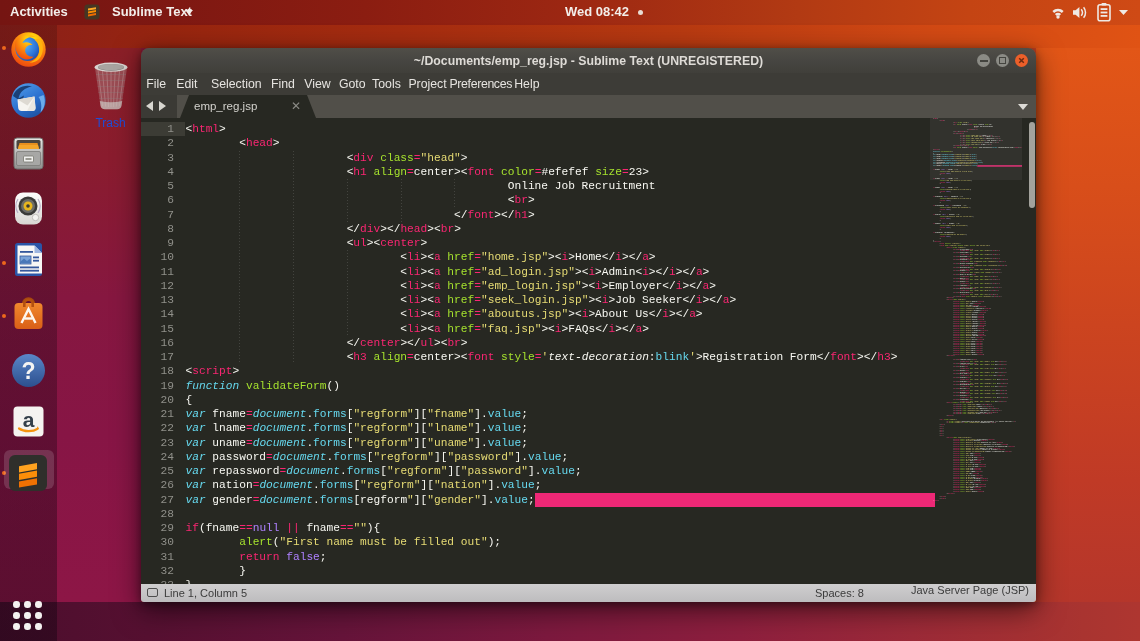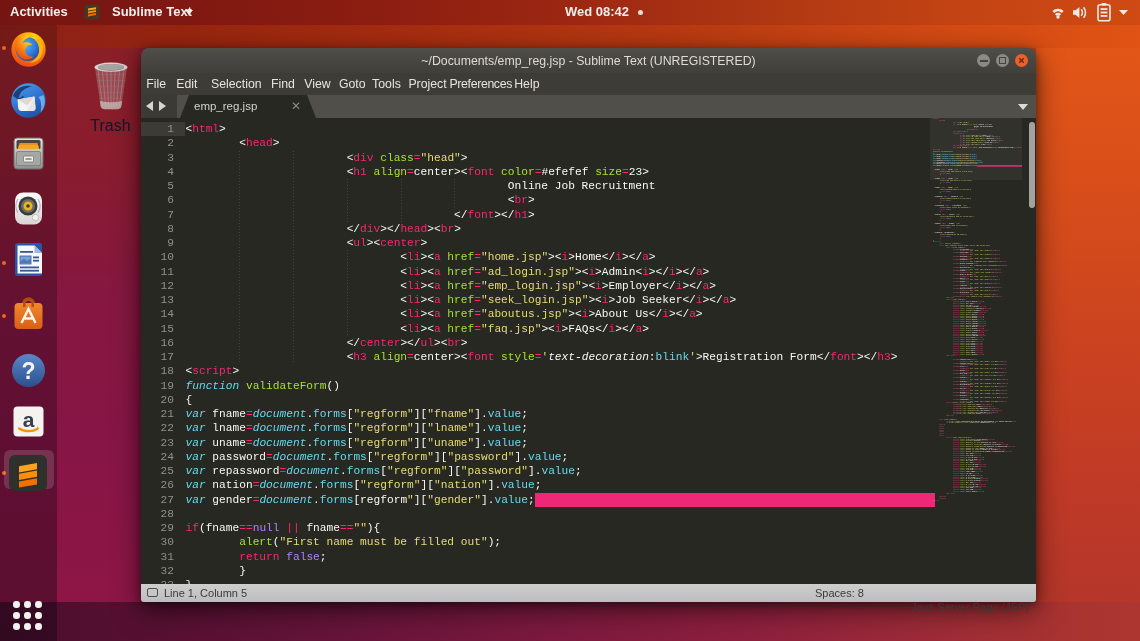--- a/index.html
+++ b/index.html
@@ -17,26 +17,26 @@
  color:#f3eeea;font-size:13px;font-weight:bold;}
 #act{position:absolute;left:10px;top:4px}
 #stx{position:absolute;left:112px;top:4px}
 #clock{position:absolute;left:565px;top:4px}
 #cdot{position:absolute;left:638px;top:10px;width:5px;height:5px;border-radius:50%;background:#e8ddd4}
 #dock{position:absolute;left:0;top:25px;width:57px;height:616px;background:linear-gradient(180deg,rgba(8,2,8,0.18),rgba(8,2,12,0.38))}
 .dkic{position:absolute;left:10px;width:37px;height:37px}
 .dot{position:absolute;left:2px;width:4px;height:4px;border-radius:50%;background:#ed671c}
 #subhl{position:absolute;left:3.5px;top:425px;width:50px;height:39px;background:rgba(255,255,255,0.15);border-radius:6px}
 #grid9{position:absolute;left:13px;top:576px;width:28px;height:28px}
-#trash{position:absolute;left:88px;top:60px;width:45px;text-align:center;color:#0f172a;font-size:16px}
+#trash{position:absolute;left:88px;top:60px;width:45px;text-align:center;color:#1d4ed8;font-size:12px}
 #win{position:absolute;left:141px;top:48px;width:895px;height:554px;border-radius:8px 8px 3px 3px;
  box-shadow:0 8px 28px rgba(0,0,0,0.55), 0 2px 8px rgba(0,0,0,0.4)}
 #titlebar{position:absolute;left:0;top:0;width:895px;height:25px;border-radius:8px 8px 0 0;
  background:linear-gradient(180deg,#504e48 0%,#454440 60%,#403f3a 100%);
- color:#dedbd6;font-size:12.3px;font-weight:normal;text-align:center;line-height:26px}
+ color:#dedbd6;font-size:12.3px;font-weight:bold;text-align:center;line-height:26px}
 .wbtn{position:absolute;top:6px;width:13px;height:13px;border-radius:50%}
 #menubar{position:absolute;left:0;top:25px;width:895px;height:22px;background:#3d3c37;color:#e6e4e0;font-size:12.3px}
 #menubar span{position:absolute;top:4px}
 #tabbar{position:absolute;left:0;top:47px;width:895px;height:23px;background:#514f49}
 #tabnav{position:absolute;left:0;top:0;width:36px;height:23px;background:#3b3a35}
 #tab{position:absolute;left:39px;top:0;width:136px;height:23px;background:#272822;color:#d3d2cd;font-size:11.5px;
  clip-path:polygon(0 100%,9px 0,127px 0,136px 100%)}
 #tabdd{position:absolute;right:8px;top:9px;width:0;height:0;border-left:5px solid transparent;border-right:5px solid transparent;border-top:6px solid #dddbd6}
 #editor{position:absolute;left:0;top:70px;width:895px;height:466px;background:#272822;overflow:hidden}
 #statusbar{position:absolute;left:0;top:536px;width:895px;height:18px;background:linear-gradient(180deg,#cfcecf,#bdbcbe);
@@ -183,21 +183,21 @@
   <div id="minimap">
         <div id="mmscale" class="mono"><div class="ln"><i class="w">&lt;</i><i class="p">html</i><i class="w">&gt;</i></div><div class="ln"><i class="w">        </i><i class="w">&lt;</i><i class="p">head</i><i class="w">&gt;</i></div><div class="ln"><i class="w">                        </i><i class="w">&lt;</i><i class="p">div</i><i class="g"> class</i><i class="p">=</i><i class="y">"head"</i><i class="w">&gt;</i></div><div class="ln"><i class="w">                        </i><i class="w">&lt;</i><i class="p">h1</i><i class="g"> align</i><i class="p">=</i><i class="w">center</i><i class="w">&gt;</i><i class="w">&lt;</i><i class="p">font</i><i class="g"> color</i><i class="p">=</i><i class="w">#efefef</i><i class="g"> size</i><i class="p">=</i><i class="w">23</i><i class="w">&gt;</i></div><div class="ln"><i class="w">                                                </i><i class="w">Online Job Recruitment</i></div><div class="ln"><i class="w">                                                </i><i class="w">&lt;</i><i class="p">br</i><i class="w">&gt;</i></div><div class="ln"><i class="w">                                        </i><i class="w">&lt;/</i><i class="p">font</i><i class="w">&gt;</i><i class="w">&lt;/</i><i class="p">h1</i><i class="w">&gt;</i></div><div class="ln"><i class="w">                        </i><i class="w">&lt;/</i><i class="p">div</i><i class="w">&gt;</i><i class="w">&lt;/</i><i class="p">head</i><i class="w">&gt;</i><i class="w">&lt;</i><i class="p">br</i><i class="w">&gt;</i></div><div class="ln"><i class="w">                        </i><i class="w">&lt;</i><i class="p">ul</i><i class="w">&gt;</i><i class="w">&lt;</i><i class="p">center</i><i class="w">&gt;</i></div><div class="ln"><i class="w">                                </i><i class="w">&lt;</i><i class="p">li</i><i class="w">&gt;</i><i class="w">&lt;</i><i class="p">a</i><i class="g"> href</i><i class="p">=</i><i class="y">"home.jsp"</i><i class="w">&gt;</i><i class="w">&lt;</i><i class="p">i</i><i class="w">&gt;</i><i class="w">Home</i><i class="w">&lt;/</i><i class="p">i</i><i class="w">&gt;</i><i class="w">&lt;/</i><i class="p">a</i><i class="w">&gt;</i></div><div class="ln"><i class="w">                                </i><i class="w">&lt;</i><i class="p">li</i><i class="w">&gt;</i><i class="w">&lt;</i><i class="p">a</i><i class="g"> href</i><i class="p">=</i><i class="y">"ad_login.jsp"</i><i class="w">&gt;</i><i class="w">&lt;</i><i class="p">i</i><i class="w">&gt;</i><i class="w">Admin</i><i class="w">&lt;</i><i class="p">i</i><i class="w">&gt;</i><i class="w">&lt;/</i><i class="p">i</i><i class="w">&gt;</i><i class="w">&lt;/</i><i class="p">a</i><i class="w">&gt;</i></div><div class="ln"><i class="w">                                </i><i class="w">&lt;</i><i class="p">li</i><i class="w">&gt;</i><i class="w">&lt;</i><i class="p">a</i><i class="g"> href</i><i class="p">=</i><i class="y">"emp_login.jsp"</i><i class="w">&gt;</i><i class="w">&lt;</i><i class="p">i</i><i class="w">&gt;</i><i class="w">Employer</i><i class="w">&lt;/</i><i class="p">i</i><i class="w">&gt;</i><i class="w">&lt;/</i><i class="p">a</i><i class="w">&gt;</i></div><div class="ln"><i class="w">                                </i><i class="w">&lt;</i><i class="p">li</i><i class="w">&gt;</i><i class="w">&lt;</i><i class="p">a</i><i class="g"> href</i><i class="p">=</i><i class="y">"seek_login.jsp"</i><i class="w">&gt;</i><i class="w">&lt;</i><i class="p">i</i><i class="w">&gt;</i><i class="w">Job Seeker</i><i class="w">&lt;/</i><i class="p">i</i><i class="w">&gt;</i><i class="w">&lt;/</i><i class="p">a</i><i class="w">&gt;</i></div><div class="ln"><i class="w">                                </i><i class="w">&lt;</i><i class="p">li</i><i class="w">&gt;</i><i class="w">&lt;</i><i class="p">a</i><i class="g"> href</i><i class="p">=</i><i class="y">"aboutus.jsp"</i><i class="w">&gt;</i><i class="w">&lt;</i><i class="p">i</i><i class="w">&gt;</i><i class="w">About Us</i><i class="w">&lt;/</i><i class="p">i</i><i class="w">&gt;</i><i class="w">&lt;/</i><i class="p">a</i><i class="w">&gt;</i></div><div class="ln"><i class="w">                                </i><i class="w">&lt;</i><i class="p">li</i><i class="w">&gt;</i><i class="w">&lt;</i><i class="p">a</i><i class="g"> href</i><i class="p">=</i><i class="y">"faq.jsp"</i><i class="w">&gt;</i><i class="w">&lt;</i><i class="p">i</i><i class="w">&gt;</i><i class="w">FAQs</i><i class="w">&lt;/</i><i class="p">i</i><i class="w">&gt;</i><i class="w">&lt;/</i><i class="p">a</i><i class="w">&gt;</i></div><div class="ln"><i class="w">                        </i><i class="w">&lt;/</i><i class="p">center</i><i class="w">&gt;</i><i class="w">&lt;/</i><i class="p">ul</i><i class="w">&gt;</i><i class="w">&lt;</i><i class="p">br</i><i class="w">&gt;</i></div><div class="ln"><i class="w">                        </i><i class="w">&lt;</i><i class="p">h3</i><i class="g"> align</i><i class="p">=</i><i class="w">center</i><i class="w">&gt;</i><i class="w">&lt;</i><i class="p">font</i><i class="g"> style</i><i class="p">=</i><i class="y">'</i><i class="wi">text-decoration</i><i class="w">:</i><i class="b">blink</i><i class="y">'</i><i class="w">&gt;</i><i class="w">Registration Form</i><i class="w">&lt;/</i><i class="p">font</i><i class="w">&gt;</i><i class="w">&lt;/</i><i class="p">h3</i></div><div class="ln"><i class="w">&lt;</i><i class="p">script</i><i class="w">&gt;</i></div><div class="ln"><i class="bi">function</i><i class="w"> </i><i class="g">validateForm</i><i class="w">()</i></div><div class="ln"><i class="w">{</i></div><div class="ln"><i class="bi">var</i><i class="w"> fname</i><i class="p">=</i><i class="bi">document</i><i class="w">.</i><i class="b">forms</i><i class="w">[</i><i class="y">"regform"</i><i class="w">]</i><i class="w">[</i><i class="y">"fname"</i><i class="w">]</i><i class="w">.</i><i class="b">value</i><i class="w">;</i></div><div class="ln"><i class="bi">var</i><i class="w"> lname</i><i class="p">=</i><i class="bi">document</i><i class="w">.</i><i class="b">forms</i><i class="w">[</i><i class="y">"regform"</i><i class="w">]</i><i class="w">[</i><i class="y">"lname"</i><i class="w">]</i><i class="w">.</i><i class="b">value</i><i class="w">;</i></div><div class="ln"><i class="bi">var</i><i class="w"> uname</i><i class="p">=</i><i class="bi">document</i><i class="w">.</i><i class="b">forms</i><i class="w">[</i><i class="y">"regform"</i><i class="w">]</i><i class="w">[</i><i class="y">"uname"</i><i class="w">]</i><i class="w">.</i><i class="b">value</i><i class="w">;</i></div><div class="ln"><i class="bi">var</i><i class="w"> password</i><i class="p">=</i><i class="bi">document</i><i class="w">.</i><i class="b">forms</i><i class="w">[</i><i class="y">"regform"</i><i class="w">]</i><i class="w">[</i><i class="y">"password"</i><i class="w">]</i><i class="w">.</i><i class="b">value</i><i class="w">;</i></div><div class="ln"><i class="bi">var</i><i class="w"> repassword</i><i class="p">=</i><i class="bi">document</i><i class="w">.</i><i class="b">forms</i><i class="w">[</i><i class="y">"regform"</i><i class="w">]</i><i class="w">[</i><i class="y">"password"</i><i class="w">]</i><i class="w">.</i><i class="b">value</i><i class="w">;</i></div><div class="ln"><i class="bi">var</i><i class="w"> nation</i><i class="p">=</i><i class="bi">document</i><i class="w">.</i><i class="b">forms</i><i class="w">[</i><i class="y">"regform"</i><i class="w">]</i><i class="w">[</i><i class="y">"nation"</i><i class="w">]</i><i class="w">.</i><i class="b">value</i><i class="w">;</i></div><div class="ln"><i class="bi">var</i><i class="w"> gender</i><i class="p">=</i><i class="bi">document</i><i class="w">.</i><i class="b">forms</i><i class="w">[</i><i class="w">regform</i><i class="y">"</i><i class="w">]</i><i class="w">[</i><i class="y">"gender"</i><i class="w">]</i><i class="w">.</i><i class="b">value</i><i class="w">;</i><span style="display:inline-block;width:400px;height:11px;background:#ee2876;vertical-align:middle"></span></div><div class="ln"><i class="w"></i></div><div class="ln"><i class="p">if</i><i class="w">(fname</i><i class="p">==</i><i class="pu">null</i><i class="w"> </i><i class="p">||</i><i class="w"> fname</i><i class="p">==</i><i class="y">""</i><i class="w">){</i></div><div class="ln"><i class="w">        </i><i class="g">alert</i><i class="w">(</i><i class="y">"First name must be filled out"</i><i class="w">);</i></div><div class="ln"><i class="w">        </i><i class="p">return</i><i class="w"> </i><i class="pu">false</i><i class="w">;</i></div><div class="ln"><i class="w">        </i><i class="w">}</i></div><div class="ln"><i class="w"></i></div><div class="ln"><i class="p">if</i><i class="w">(lname</i><i class="p">==</i><i class="pu">null</i><i class="w"> </i><i class="p">||</i><i class="w"> lname</i><i class="p">==</i><i class="y">""</i><i class="w">){</i></div><div class="ln"><i class="w">        </i><i class="g">alert</i><i class="w">(</i><i class="y">"Last name must be filled out"</i><i class="w">);</i></div><div class="ln"><i class="w">        </i><i class="p">return</i><i class="w"> </i><i class="pu">false</i><i class="w">;</i></div><div class="ln"><i class="w">        </i><i class="w">}</i></div><div class="ln"><i class="w"></i></div><div class="ln"><i class="p">if</i><i class="w">(uname</i><i class="p">==</i><i class="pu">null</i><i class="w"> </i><i class="p">||</i><i class="w"> uname</i><i class="p">==</i><i class="y">""</i><i class="w">){</i></div><div class="ln"><i class="w">        </i><i class="g">alert</i><i class="w">(</i><i class="y">"Username must be filled out"</i><i class="w">);</i></div><div class="ln"><i class="w">        </i><i class="p">return</i><i class="w"> </i><i class="pu">false</i><i class="w">;</i></div><div class="ln"><i class="w">        </i><i class="w">}</i></div><div class="ln"><i class="w"></i></div><div class="ln"><i class="p">if</i><i class="w">(password</i><i class="p">==</i><i class="pu">null</i><i class="w"> </i><i class="p">||</i><i class="w"> password</i><i class="p">==</i><i class="y">""</i><i class="w">){</i></div><div class="ln"><i class="w">        </i><i class="g">alert</i><i class="w">(</i><i class="y">"Password must be filled out"</i><i class="w">);</i></div><div class="ln"><i class="w">        </i><i class="p">return</i><i class="w"> </i><i class="pu">false</i><i class="w">;</i></div><div class="ln"><i class="w">        </i><i class="w">}</i></div><div class="ln"><i class="w"></i></div><div class="ln"><i class="p">if</i><i class="w">(repassword</i><i class="p">==</i><i class="pu">null</i><i class="w"> </i><i class="p">||</i><i class="w"> repassword</i><i class="p">==</i><i class="y">""</i><i class="w">){</i></div><div class="ln"><i class="w">        </i><i class="g">alert</i><i class="w">(</i><i class="y">"Please retype the password"</i><i class="w">);</i></div><div class="ln"><i class="w">        </i><i class="p">return</i><i class="w"> </i><i class="pu">false</i><i class="w">;</i></div><div class="ln"><i class="w">        </i><i class="w">}</i></div><div class="ln"><i class="w"></i></div><div class="ln"><i class="p">if</i><i class="w">(nation</i><i class="p">==</i><i class="pu">null</i><i class="w"> </i><i class="p">||</i><i class="w"> nation</i><i class="p">==</i><i class="y">""</i><i class="w">){</i></div><div class="ln"><i class="w">        </i><i class="g">alert</i><i class="w">(</i><i class="y">"Nationality must be filled out"</i><i class="w">);</i></div><div class="ln"><i class="w">        </i><i class="p">return</i><i class="w"> </i><i class="pu">false</i><i class="w">;</i></div><div class="ln"><i class="w">        </i><i class="w">}</i></div><div class="ln"><i class="w"></i></div><div class="ln"><i class="p">if</i><i class="w">(gender</i><i class="p">==</i><i class="pu">null</i><i class="w"> </i><i class="p">||</i><i class="w"> gender</i><i class="p">==</i><i class="y">""</i><i class="w">){</i></div><div class="ln"><i class="w">        </i><i class="g">alert</i><i class="w">(</i><i class="y">"Gender must be selected"</i><i class="w">);</i></div><div class="ln"><i class="w">        </i><i class="p">return</i><i class="w"> </i><i class="pu">false</i><i class="w">;</i></div><div class="ln"><i class="w">        </i><i class="w">}</i></div><div class="ln"><i class="w"></i></div><div class="ln"><i class="p">if</i><i class="w">(password</i><i class="p">!=</i><i class="w">repassword){</i></div><div class="ln"><i class="w">        </i><i class="g">alert</i><i class="w">(</i><i class="y">"Passwords do not match"</i><i class="w">);</i></div><div class="ln"><i class="w">        </i><i class="p">return</i><i class="w"> </i><i class="pu">false</i><i class="w">;</i></div><div class="ln"><i class="w">        </i><i class="w">}</i></div><div class="ln"><i class="w">}</i></div><div class="ln"><i class="w">&lt;/</i><i class="p">script</i><i class="w">&gt;</i></div><div class="ln"><i class="w">        </i><i class="w">&lt;</i><i class="p">body</i><i class="g"> bgcolor</i><i class="p">=</i><i class="y">"#232526"</i><i class="w">&gt;</i></div><div class="ln"><i class="w">        </i><i class="w">&lt;</i><i class="p">form</i><i class="g"> name</i><i class="p">=</i><i class="y">"regform"</i><i class="g"> method</i><i class="p">=</i><i class="y">"post"</i><i class="g"> action</i><i class="p">=</i><i class="y">"emp_reg_db.jsp"</i><i class="w">&gt;</i></div><div class="ln"><i class="w">                </i><i class="w">&lt;</i><i class="p">table</i><i class="g"> align</i><i class="p">=</i><i class="y">"center"</i><i class="w">&gt;</i></div><div class="ln"><i class="w">                        </i><i class="w">&lt;</i><i class="p">tr</i><i class="w">&gt;</i><i class="w">&lt;</i><i class="p">td</i><i class="w">&gt;</i><i class="w">First Name</i><i class="w">&lt;/</i><i class="p">td</i><i class="w">&gt;</i></div><div class="ln"><i class="w">                                </i><i class="w">&lt;</i><i class="p">td</i><i class="w">&gt;</i><i class="w">&lt;</i><i class="p">input</i><i class="g"> type</i><i class="p">=</i><i class="y">"text"</i><i class="g"> name</i><i class="p">=</i><i class="y">"fname"</i><i class="w">&gt;</i><i class="w">&lt;/</i><i class="p">td</i><i class="w">&gt;</i><i class="w">&lt;/</i><i class="p">tr</i><i class="w">&gt;</i></div><div class="ln"><i class="w">                        </i><i class="w">&lt;</i><i class="p">tr</i><i class="w">&gt;</i><i class="w">&lt;</i><i class="p">td</i><i class="w">&gt;</i><i class="w">Last Name</i><i class="w">&lt;/</i><i class="p">td</i><i class="w">&gt;</i></div><div class="ln"><i class="w">                                </i><i class="w">&lt;</i><i class="p">td</i><i class="w">&gt;</i><i class="w">&lt;</i><i class="p">input</i><i class="g"> type</i><i class="p">=</i><i class="y">"text"</i><i class="g"> name</i><i class="p">=</i><i class="y">"lname"</i><i class="w">&gt;</i><i class="w">&lt;/</i><i class="p">td</i><i class="w">&gt;</i><i class="w">&lt;/</i><i class="p">tr</i><i class="w">&gt;</i></div><div class="ln"><i class="w">                        </i><i class="w">&lt;</i><i class="p">tr</i><i class="w">&gt;</i><i class="w">&lt;</i><i class="p">td</i><i class="w">&gt;</i><i class="w">Username</i><i class="w">&lt;/</i><i class="p">td</i><i class="w">&gt;</i></div><div class="ln"><i class="w">                                </i><i class="w">&lt;</i><i class="p">td</i><i class="w">&gt;</i><i class="w">&lt;</i><i class="p">input</i><i class="g"> type</i><i class="p">=</i><i class="y">"text"</i><i class="g"> name</i><i class="p">=</i><i class="y">"uname"</i><i class="w">&gt;</i><i class="w">&lt;/</i><i class="p">td</i><i class="w">&gt;</i><i class="w">&lt;/</i><i class="p">tr</i><i class="w">&gt;</i></div><div class="ln"><i class="w">                        </i><i class="w">&lt;</i><i class="p">tr</i><i class="w">&gt;</i><i class="w">&lt;</i><i class="p">td</i><i class="w">&gt;</i><i class="w">Password</i><i class="w">&lt;/</i><i class="p">td</i><i class="w">&gt;</i></div><div class="ln"><i class="w">                                </i><i class="w">&lt;</i><i class="p">td</i><i class="w">&gt;</i><i class="w">&lt;</i><i class="p">input</i><i class="g"> type</i><i class="p">=</i><i class="y">"password"</i><i class="g"> name</i><i class="p">=</i><i class="y">"password"</i><i class="w">&gt;</i><i class="w">&lt;/</i><i class="p">td</i><i class="w">&gt;</i><i class="w">&lt;/</i><i class="p">tr</i><i class="w">&gt;</i></div><div class="ln"><i class="w">                        </i><i class="w">&lt;</i><i class="p">tr</i><i class="w">&gt;</i><i class="w">&lt;</i><i class="p">td</i><i class="w">&gt;</i><i class="w">Retype Password</i><i class="w">&lt;/</i><i class="p">td</i><i class="w">&gt;</i></div><div class="ln"><i class="w">                                </i><i class="w">&lt;</i><i class="p">td</i><i class="w">&gt;</i><i class="w">&lt;</i><i class="p">input</i><i class="g"> type</i><i class="p">=</i><i class="y">"password"</i><i class="g"> name</i><i class="p">=</i><i class="y">"repassword"</i><i class="w">&gt;</i><i class="w">&lt;/</i><i class="p">td</i><i class="w">&gt;</i><i class="w">&lt;/</i><i class="p">tr</i><i class="w">&gt;</i></div><div class="ln"><i class="w">                        </i><i class="w">&lt;</i><i class="p">tr</i><i class="w">&gt;</i><i class="w">&lt;</i><i class="p">td</i><i class="w">&gt;</i><i class="w">Nationality</i><i class="w">&lt;/</i><i class="p">td</i><i class="w">&gt;</i></div><div class="ln"><i class="w">                                </i><i class="w">&lt;</i><i class="p">td</i><i class="w">&gt;</i><i class="w">&lt;</i><i class="p">input</i><i class="g"> type</i><i class="p">=</i><i class="y">"text"</i><i class="g"> name</i><i class="p">=</i><i class="y">"nation"</i><i class="w">&gt;</i><i class="w">&lt;/</i><i class="p">td</i><i class="w">&gt;</i><i class="w">&lt;/</i><i class="p">tr</i><i class="w">&gt;</i></div><div class="ln"><i class="w">                        </i><i class="w">&lt;</i><i class="p">tr</i><i class="w">&gt;</i><i class="w">&lt;</i><i class="p">td</i><i class="w">&gt;</i><i class="w">Gender</i><i class="w">&lt;/</i><i class="p">td</i><i class="w">&gt;</i></div><div class="ln"><i class="w">                                </i><i class="w">&lt;</i><i class="p">td</i><i class="w">&gt;</i><i class="w">&lt;</i><i class="p">input</i><i class="g"> type</i><i class="p">=</i><i class="y">"radio"</i><i class="g"> name</i><i class="p">=</i><i class="y">"gender"</i><i class="w">&gt;</i><i class="w">&lt;/</i><i class="p">td</i><i class="w">&gt;</i><i class="w">&lt;/</i><i class="p">tr</i><i class="w">&gt;</i></div><div class="ln"><i class="w">                        </i><i class="w">&lt;</i><i class="p">tr</i><i class="w">&gt;</i><i class="w">&lt;</i><i class="p">td</i><i class="w">&gt;</i><i class="w">Date of Birth</i><i class="w">&lt;/</i><i class="p">td</i><i class="w">&gt;</i></div><div class="ln"><i class="w">                                </i><i class="w">&lt;</i><i class="p">td</i><i class="w">&gt;</i><i class="w">&lt;</i><i class="p">input</i><i class="g"> type</i><i class="p">=</i><i class="y">"date"</i><i class="g"> name</i><i class="p">=</i><i class="y">"dob"</i><i class="w">&gt;</i><i class="w">&lt;/</i><i class="p">td</i><i class="w">&gt;</i><i class="w">&lt;/</i><i class="p">tr</i><i class="w">&gt;</i></div><div class="ln"><i class="w">                        </i><i class="w">&lt;</i><i class="p">tr</i><i class="w">&gt;</i><i class="w">&lt;</i><i class="p">td</i><i class="w">&gt;</i><i class="w">Email</i><i class="w">&lt;/</i><i class="p">td</i><i class="w">&gt;</i></div><div class="ln"><i class="w">                                </i><i class="w">&lt;</i><i class="p">td</i><i class="w">&gt;</i><i class="w">&lt;</i><i class="p">input</i><i class="g"> type</i><i class="p">=</i><i class="y">"text"</i><i class="g"> name</i><i class="p">=</i><i class="y">"email"</i><i class="w">&gt;</i><i class="w">&lt;/</i><i class="p">td</i><i class="w">&gt;</i><i class="w">&lt;/</i><i class="p">tr</i><i class="w">&gt;</i></div><div class="ln"><i class="w">                        </i><i class="w">&lt;</i><i class="p">tr</i><i class="w">&gt;</i><i class="w">&lt;</i><i class="p">td</i><i class="w">&gt;</i><i class="w">Phone</i><i class="w">&lt;/</i><i class="p">td</i><i class="w">&gt;</i></div><div class="ln"><i class="w">                                </i><i class="w">&lt;</i><i class="p">td</i><i class="w">&gt;</i><i class="w">&lt;</i><i class="p">input</i><i class="g"> type</i><i class="p">=</i><i class="y">"text"</i><i class="g"> name</i><i class="p">=</i><i class="y">"phone"</i><i class="w">&gt;</i><i class="w">&lt;/</i><i class="p">td</i><i class="w">&gt;</i><i class="w">&lt;/</i><i class="p">tr</i><i class="w">&gt;</i></div><div class="ln"><i class="w">                        </i><i class="w">&lt;</i><i class="p">tr</i><i class="w">&gt;</i><i class="w">&lt;</i><i class="p">td</i><i class="w">&gt;</i><i class="w">Address</i><i class="w">&lt;/</i><i class="p">td</i><i class="w">&gt;</i></div><div class="ln"><i class="w">                                </i><i class="w">&lt;</i><i class="p">td</i><i class="w">&gt;</i><i class="w">&lt;</i><i class="p">input</i><i class="g"> type</i><i class="p">=</i><i class="y">"text"</i><i class="g"> name</i><i class="p">=</i><i class="y">"address"</i><i class="w">&gt;</i><i class="w">&lt;/</i><i class="p">td</i><i class="w">&gt;</i><i class="w">&lt;/</i><i class="p">tr</i><i class="w">&gt;</i></div><div class="ln"><i class="w">                        </i><i class="w">&lt;</i><i class="p">tr</i><i class="w">&gt;</i><i class="w">&lt;</i><i class="p">td</i><i class="w">&gt;</i><i class="w">Qualification</i><i class="w">&lt;/</i><i class="p">td</i><i class="w">&gt;</i></div><div class="ln"><i class="w">                                </i><i class="w">&lt;</i><i class="p">td</i><i class="w">&gt;</i><i class="w">&lt;</i><i class="p">input</i><i class="g"> type</i><i class="p">=</i><i class="y">"text"</i><i class="g"> name</i><i class="p">=</i><i class="y">"qual"</i><i class="w">&gt;</i><i class="w">&lt;/</i><i class="p">td</i><i class="w">&gt;</i><i class="w">&lt;/</i><i class="p">tr</i><i class="w">&gt;</i></div><div class="ln"><i class="w">                        </i><i class="w">&lt;</i><i class="p">tr</i><i class="w">&gt;</i><i class="w">&lt;</i><i class="p">td</i><i class="w">&gt;</i><i class="w">Experience</i><i class="w">&lt;/</i><i class="p">td</i><i class="w">&gt;</i></div><div class="ln"><i class="w">                                </i><i class="w">&lt;</i><i class="p">td</i><i class="w">&gt;</i><i class="w">&lt;</i><i class="p">input</i><i class="g"> type</i><i class="p">=</i><i class="y">"text"</i><i class="g"> name</i><i class="p">=</i><i class="y">"exp"</i><i class="w">&gt;</i><i class="w">&lt;/</i><i class="p">td</i><i class="w">&gt;</i><i class="w">&lt;/</i><i class="p">tr</i><i class="w">&gt;</i></div><div class="ln"><i class="w">                        </i><i class="w">&lt;</i><i class="p">tr</i><i class="w">&gt;</i><i class="w">&lt;</i><i class="p">td</i><i class="w">&gt;</i><i class="w">&lt;</i><i class="p">input</i><i class="g"> type</i><i class="p">=</i><i class="y">"submit"</i><i class="g"> value</i><i class="p">=</i><i class="y">"Register"</i><i class="w">&gt;</i><i class="w">&lt;/</i><i class="p">td</i><i class="w">&gt;</i><i class="w">&lt;/</i><i class="p">tr</i><i class="w">&gt;</i></div><div class="ln"><i class="w">                </i><i class="w">&lt;/</i><i class="p">table</i><i class="w">&gt;</i></div><div class="ln"><i class="w">                </i><i class="w">&lt;</i><i class="p">select</i><i class="g"> name</i><i class="p">=</i><i class="y">"nation"</i><i class="w">&gt;</i></div><div class="ln"><i class="w">                        </i><i class="w">&lt;</i><i class="p">option</i><i class="g"> value</i><i class="p">=</i><i class="y">"India"</i><i class="w">&gt;</i><i class="w">India</i><i class="w">&lt;/</i><i class="p">option</i><i class="w">&gt;</i></div><div class="ln"><i class="w">                        </i><i class="w">&lt;</i><i class="p">option</i><i class="g"> value</i><i class="p">=</i><i class="y">"USA"</i><i class="w">&gt;</i><i class="w">USA</i><i class="w">&lt;/</i><i class="p">option</i><i class="w">&gt;</i></div><div class="ln"><i class="w">                        </i><i class="w">&lt;</i><i class="p">option</i><i class="g"> value</i><i class="p">=</i><i class="y">"UK"</i><i class="w">&gt;</i><i class="w">UK</i><i class="w">&lt;/</i><i class="p">option</i><i class="w">&gt;</i></div><div class="ln"><i class="w">                        </i><i class="w">&lt;</i><i class="p">option</i><i class="g"> value</i><i class="p">=</i><i class="y">"Canada"</i><i class="w">&gt;</i><i class="w">Canada</i><i class="w">&lt;/</i><i class="p">option</i><i class="w">&gt;</i></div><div class="ln"><i class="w">                        </i><i class="w">&lt;</i><i class="p">option</i><i class="g"> value</i><i class="p">=</i><i class="y">"Australia"</i><i class="w">&gt;</i><i class="w">Australia</i><i class="w">&lt;/</i><i class="p">option</i><i class="w">&gt;</i></div><div class="ln"><i class="w">                        </i><i class="w">&lt;</i><i class="p">option</i><i class="g"> value</i><i class="p">=</i><i class="y">"Germany"</i><i class="w">&gt;</i><i class="w">Germany</i><i class="w">&lt;/</i><i class="p">option</i><i class="w">&gt;</i></div><div class="ln"><i class="w">                        </i><i class="w">&lt;</i><i class="p">option</i><i class="g"> value</i><i class="p">=</i><i class="y">"France"</i><i class="w">&gt;</i><i class="w">France</i><i class="w">&lt;/</i><i class="p">option</i><i class="w">&gt;</i></div><div class="ln"><i class="w">                        </i><i class="w">&lt;</i><i class="p">option</i><i class="g"> value</i><i class="p">=</i><i class="y">"Italy"</i><i class="w">&gt;</i><i class="w">Italy</i><i class="w">&lt;/</i><i class="p">option</i><i class="w">&gt;</i></div><div class="ln"><i class="w">                        </i><i class="w">&lt;</i><i class="p">option</i><i class="g"> value</i><i class="p">=</i><i class="y">"Spain"</i><i class="w">&gt;</i><i class="w">Spain</i><i class="w">&lt;/</i><i class="p">option</i><i class="w">&gt;</i></div><div class="ln"><i class="w">                        </i><i class="w">&lt;</i><i class="p">option</i><i class="g"> value</i><i class="p">=</i><i class="y">"Japan"</i><i class="w">&gt;</i><i class="w">Japan</i><i class="w">&lt;/</i><i class="p">option</i><i class="w">&gt;</i></div><div class="ln"><i class="w">                        </i><i class="w">&lt;</i><i class="p">option</i><i class="g"> value</i><i class="p">=</i><i class="y">"China"</i><i class="w">&gt;</i><i class="w">China</i><i class="w">&lt;/</i><i class="p">option</i><i class="w">&gt;</i></div><div class="ln"><i class="w">                        </i><i class="w">&lt;</i><i class="p">option</i><i class="g"> value</i><i class="p">=</i><i class="y">"Brazil"</i><i class="w">&gt;</i><i class="w">Brazil</i><i class="w">&lt;/</i><i class="p">option</i><i class="w">&gt;</i></div><div class="ln"><i class="w">                        </i><i class="w">&lt;</i><i class="p">option</i><i class="g"> value</i><i class="p">=</i><i class="y">"Russia"</i><i class="w">&gt;</i><i class="w">Russia</i><i class="w">&lt;/</i><i class="p">option</i><i class="w">&gt;</i></div><div class="ln"><i class="w">                        </i><i class="w">&lt;</i><i class="p">option</i><i class="g"> value</i><i class="p">=</i><i class="y">"Mexico"</i><i class="w">&gt;</i><i class="w">Mexico</i><i class="w">&lt;/</i><i class="p">option</i><i class="w">&gt;</i></div><div class="ln"><i class="w">                        </i><i class="w">&lt;</i><i class="p">option</i><i class="g"> value</i><i class="p">=</i><i class="y">"Egypt"</i><i class="w">&gt;</i><i class="w">Egypt</i><i class="w">&lt;/</i><i class="p">option</i><i class="w">&gt;</i></div><div class="ln"><i class="w">                        </i><i class="w">&lt;</i><i class="p">option</i><i class="g"> value</i><i class="p">=</i><i class="y">"Kenya"</i><i class="w">&gt;</i><i class="w">Kenya</i><i class="w">&lt;/</i><i class="p">option</i><i class="w">&gt;</i></div><div class="ln"><i class="w">                        </i><i class="w">&lt;</i><i class="p">option</i><i class="g"> value</i><i class="p">=</i><i class="y">"Nigeria"</i><i class="w">&gt;</i><i class="w">Nigeria</i><i class="w">&lt;/</i><i class="p">option</i><i class="w">&gt;</i></div><div class="ln"><i class="w">                        </i><i class="w">&lt;</i><i class="p">option</i><i class="g"> value</i><i class="p">=</i><i class="y">"Ghana"</i><i class="w">&gt;</i><i class="w">Ghana</i><i class="w">&lt;/</i><i class="p">option</i><i class="w">&gt;</i></div><div class="ln"><i class="w">                        </i><i class="w">&lt;</i><i class="p">option</i><i class="g"> value</i><i class="p">=</i><i class="y">"Nepal"</i><i class="w">&gt;</i><i class="w">Nepal</i><i class="w">&lt;/</i><i class="p">option</i><i class="w">&gt;</i></div><div class="ln"><i class="w">                        </i><i class="w">&lt;</i><i class="p">option</i><i class="g"> value</i><i class="p">=</i><i class="y">"Bhutan"</i><i class="w">&gt;</i><i class="w">Bhutan</i><i class="w">&lt;/</i><i class="p">option</i><i class="w">&gt;</i></div><div class="ln"><i class="w">                        </i><i class="w">&lt;</i><i class="p">option</i><i class="g"> value</i><i class="p">=</i><i class="y">"Peru"</i><i class="w">&gt;</i><i class="w">Peru</i><i class="w">&lt;/</i><i class="p">option</i><i class="w">&gt;</i></div><div class="ln"><i class="w">                        </i><i class="w">&lt;</i><i class="p">option</i><i class="g"> value</i><i class="p">=</i><i class="y">"Chile"</i><i class="w">&gt;</i><i class="w">Chile</i><i class="w">&lt;/</i><i class="p">option</i><i class="w">&gt;</i></div><div class="ln"><i class="w">                        </i><i class="w">&lt;</i><i class="p">option</i><i class="g"> value</i><i class="p">=</i><i class="y">"Cuba"</i><i class="w">&gt;</i><i class="w">Cuba</i><i class="w">&lt;/</i><i class="p">option</i><i class="w">&gt;</i></div><div class="ln"><i class="w">                        </i><i class="w">&lt;</i><i class="p">option</i><i class="g"> value</i><i class="p">=</i><i class="y">"Fiji"</i><i class="w">&gt;</i><i class="w">Fiji</i><i class="w">&lt;/</i><i class="p">option</i><i class="w">&gt;</i></div><div class="ln"><i class="w">                        </i><i class="w">&lt;</i><i class="p">option</i><i class="g"> value</i><i class="p">=</i><i class="y">"Iran"</i><i class="w">&gt;</i><i class="w">Iran</i><i class="w">&lt;/</i><i class="p">option</i><i class="w">&gt;</i></div><div class="ln"><i class="w">                        </i><i class="w">&lt;</i><i class="p">option</i><i class="g"> value</i><i class="p">=</i><i class="y">"Iraq"</i><i class="w">&gt;</i><i class="w">Iraq</i><i class="w">&lt;/</i><i class="p">option</i><i class="w">&gt;</i></div><div class="ln"><i class="w">                        </i><i class="w">&lt;</i><i class="p">option</i><i class="g"> value</i><i class="p">=</i><i class="y">"Laos"</i><i class="w">&gt;</i><i class="w">Laos</i><i class="w">&lt;/</i><i class="p">option</i><i class="w">&gt;</i></div><div class="ln"><i class="w">                        </i><i class="w">&lt;</i><i class="p">option</i><i class="g"> value</i><i class="p">=</i><i class="y">"Mali"</i><i class="w">&gt;</i><i class="w">Mali</i><i class="w">&lt;/</i><i class="p">option</i><i class="w">&gt;</i></div><div class="ln"><i class="w">                        </i><i class="w">&lt;</i><i class="p">option</i><i class="g"> value</i><i class="p">=</i><i class="y">"Oman"</i><i class="w">&gt;</i><i class="w">Oman</i><i class="w">&lt;/</i><i class="p">option</i><i class="w">&gt;</i></div><div class="ln"><i class="w">                        </i><i class="w">&lt;</i><i class="p">option</i><i class="g"> value</i><i class="p">=</i><i class="y">"Qatar"</i><i class="w">&gt;</i><i class="w">Qatar</i><i class="w">&lt;/</i><i class="p">option</i><i class="w">&gt;</i></div><div class="ln"><i class="w">                </i><i class="w">&lt;/</i><i class="p">select</i><i class="w">&gt;</i></div><div class="ln"><i class="w"></i></div><div class="ln"><i class="w">                        </i><i class="w">&lt;</i><i class="p">tr</i><i class="w">&gt;</i><i class="w">&lt;</i><i class="p">td</i><i class="w">&gt;</i><i class="w">Address Line 1</i><i class="w">&lt;/</i><i class="p">td</i><i class="w">&gt;</i></div><div class="ln"><i class="w">                                </i><i class="w">&lt;</i><i class="p">td</i><i class="w">&gt;</i><i class="w">&lt;</i><i class="p">input</i><i class="g"> type</i><i class="p">=</i><i class="y">"text"</i><i class="g"> name</i><i class="p">=</i><i class="y">"addr1"</i><i class="g"> size</i><i class="p">=</i><i class="w">30</i><i class="w">&gt;</i><i class="w">&lt;/</i><i class="p">td</i><i class="w">&gt;</i><i class="w">&lt;/</i><i class="p">tr</i><i class="w">&gt;</i></div><div class="ln"><i class="w">                        </i><i class="w">&lt;</i><i class="p">tr</i><i class="w">&gt;</i><i class="w">&lt;</i><i class="p">td</i><i class="w">&gt;</i><i class="w">Address Line 2</i><i class="w">&lt;/</i><i class="p">td</i><i class="w">&gt;</i></div><div class="ln"><i class="w">                                </i><i class="w">&lt;</i><i class="p">td</i><i class="w">&gt;</i><i class="w">&lt;</i><i class="p">input</i><i class="g"> type</i><i class="p">=</i><i class="y">"text"</i><i class="g"> name</i><i class="p">=</i><i class="y">"addr2"</i><i class="g"> size</i><i class="p">=</i><i class="w">30</i><i class="w">&gt;</i><i class="w">&lt;/</i><i class="p">td</i><i class="w">&gt;</i><i class="w">&lt;/</i><i class="p">tr</i><i class="w">&gt;</i></div><div class="ln"><i class="w">                        </i><i class="w">&lt;</i><i class="p">tr</i><i class="w">&gt;</i><i class="w">&lt;</i><i class="p">td</i><i class="w">&gt;</i><i class="w">City</i><i class="w">&lt;/</i><i class="p">td</i><i class="w">&gt;</i></div><div class="ln"><i class="w">                                </i><i class="w">&lt;</i><i class="p">td</i><i class="w">&gt;</i><i class="w">&lt;</i><i class="p">input</i><i class="g"> type</i><i class="p">=</i><i class="y">"text"</i><i class="g"> name</i><i class="p">=</i><i class="y">"city"</i><i class="g"> size</i><i class="p">=</i><i class="w">30</i><i class="w">&gt;</i><i class="w">&lt;/</i><i class="p">td</i><i class="w">&gt;</i><i class="w">&lt;/</i><i class="p">tr</i><i class="w">&gt;</i></div><div class="ln"><i class="w">                        </i><i class="w">&lt;</i><i class="p">tr</i><i class="w">&gt;</i><i class="w">&lt;</i><i class="p">td</i><i class="w">&gt;</i><i class="w">State</i><i class="w">&lt;/</i><i class="p">td</i><i class="w">&gt;</i></div><div class="ln"><i class="w">                                </i><i class="w">&lt;</i><i class="p">td</i><i class="w">&gt;</i><i class="w">&lt;</i><i class="p">input</i><i class="g"> type</i><i class="p">=</i><i class="y">"text"</i><i class="g"> name</i><i class="p">=</i><i class="y">"state"</i><i class="g"> size</i><i class="p">=</i><i class="w">30</i><i class="w">&gt;</i><i class="w">&lt;/</i><i class="p">td</i><i class="w">&gt;</i><i class="w">&lt;/</i><i class="p">tr</i><i class="w">&gt;</i></div><div class="ln"><i class="w">                        </i><i class="w">&lt;</i><i class="p">tr</i><i class="w">&gt;</i><i class="w">&lt;</i><i class="p">td</i><i class="w">&gt;</i><i class="w">Zip Code</i><i class="w">&lt;/</i><i class="p">td</i><i class="w">&gt;</i></div><div class="ln"><i class="w">                                </i><i class="w">&lt;</i><i class="p">td</i><i class="w">&gt;</i><i class="w">&lt;</i><i class="p">input</i><i class="g"> type</i><i class="p">=</i><i class="y">"text"</i><i class="g"> name</i><i class="p">=</i><i class="y">"zip"</i><i class="g"> size</i><i class="p">=</i><i class="w">30</i><i class="w">&gt;</i><i class="w">&lt;/</i><i class="p">td</i><i class="w">&gt;</i><i class="w">&lt;/</i><i class="p">tr</i><i class="w">&gt;</i></div><div class="ln"><i class="w">                        </i><i class="w">&lt;</i><i class="p">tr</i><i class="w">&gt;</i><i class="w">&lt;</i><i class="p">td</i><i class="w">&gt;</i><i class="w">Country</i><i class="w">&lt;/</i><i class="p">td</i><i class="w">&gt;</i></div><div class="ln"><i class="w">                                </i><i class="w">&lt;</i><i class="p">td</i><i class="w">&gt;</i><i class="w">&lt;</i><i class="p">input</i><i class="g"> type</i><i class="p">=</i><i class="y">"text"</i><i class="g"> name</i><i class="p">=</i><i class="y">"country"</i><i class="g"> size</i><i class="p">=</i><i class="w">30</i><i class="w">&gt;</i><i class="w">&lt;/</i><i class="p">td</i><i class="w">&gt;</i><i class="w">&lt;/</i><i class="p">tr</i><i class="w">&gt;</i></div><div class="ln"><i class="w">                        </i><i class="w">&lt;</i><i class="p">tr</i><i class="w">&gt;</i><i class="w">&lt;</i><i class="p">td</i><i class="w">&gt;</i><i class="w">Company</i><i class="w">&lt;/</i><i class="p">td</i><i class="w">&gt;</i></div><div class="ln"><i class="w">                                </i><i class="w">&lt;</i><i class="p">td</i><i class="w">&gt;</i><i class="w">&lt;</i><i class="p">input</i><i class="g"> type</i><i class="p">=</i><i class="y">"text"</i><i class="g"> name</i><i class="p">=</i><i class="y">"company"</i><i class="g"> size</i><i class="p">=</i><i class="w">30</i><i class="w">&gt;</i><i class="w">&lt;/</i><i class="p">td</i><i class="w">&gt;</i><i class="w">&lt;/</i><i class="p">tr</i><i class="w">&gt;</i></div><div class="ln"><i class="w">                        </i><i class="w">&lt;</i><i class="p">tr</i><i class="w">&gt;</i><i class="w">&lt;</i><i class="p">td</i><i class="w">&gt;</i><i class="w">Designation</i><i class="w">&lt;/</i><i class="p">td</i><i class="w">&gt;</i></div><div class="ln"><i class="w">                                </i><i class="w">&lt;</i><i class="p">td</i><i class="w">&gt;</i><i class="w">&lt;</i><i class="p">input</i><i class="g"> type</i><i class="p">=</i><i class="y">"text"</i><i class="g"> name</i><i class="p">=</i><i class="y">"desig"</i><i class="g"> size</i><i class="p">=</i><i class="w">30</i><i class="w">&gt;</i><i class="w">&lt;/</i><i class="p">td</i><i class="w">&gt;</i><i class="w">&lt;/</i><i class="p">tr</i><i class="w">&gt;</i></div><div class="ln"><i class="w">                        </i><i class="w">&lt;</i><i class="p">tr</i><i class="w">&gt;</i><i class="w">&lt;</i><i class="p">td</i><i class="w">&gt;</i><i class="w">Skills</i><i class="w">&lt;/</i><i class="p">td</i><i class="w">&gt;</i></div><div class="ln"><i class="w">                                </i><i class="w">&lt;</i><i class="p">td</i><i class="w">&gt;</i><i class="w">&lt;</i><i class="p">input</i><i class="g"> type</i><i class="p">=</i><i class="y">"text"</i><i class="g"> name</i><i class="p">=</i><i class="y">"skills"</i><i class="g"> size</i><i class="p">=</i><i class="w">30</i><i class="w">&gt;</i><i class="w">&lt;/</i><i class="p">td</i><i class="w">&gt;</i><i class="w">&lt;/</i><i class="p">tr</i><i class="w">&gt;</i></div><div class="ln"><i class="w">                        </i><i class="w">&lt;</i><i class="p">tr</i><i class="w">&gt;</i><i class="w">&lt;</i><i class="p">td</i><i class="w">&gt;</i><i class="w">Resume</i><i class="w">&lt;/</i><i class="p">td</i><i class="w">&gt;</i></div><div class="ln"><i class="w">                                </i><i class="w">&lt;</i><i class="p">td</i><i class="w">&gt;</i><i class="w">&lt;</i><i class="p">input</i><i class="g"> type</i><i class="p">=</i><i class="y">"text"</i><i class="g"> name</i><i class="p">=</i><i class="y">"resume"</i><i class="g"> size</i><i class="p">=</i><i class="w">30</i><i class="w">&gt;</i><i class="w">&lt;/</i><i class="p">td</i><i class="w">&gt;</i><i class="w">&lt;/</i><i class="p">tr</i><i class="w">&gt;</i></div><div class="ln"><i class="w">                        </i><i class="w">&lt;</i><i class="p">tr</i><i class="w">&gt;</i><i class="w">&lt;</i><i class="p">td</i><i class="w">&gt;</i><i class="w">Website</i><i class="w">&lt;/</i><i class="p">td</i><i class="w">&gt;</i></div><div class="ln"><i class="w">                                </i><i class="w">&lt;</i><i class="p">td</i><i class="w">&gt;</i><i class="w">&lt;</i><i class="p">input</i><i class="g"> type</i><i class="p">=</i><i class="y">"text"</i><i class="g"> name</i><i class="p">=</i><i class="y">"website"</i><i class="g"> size</i><i class="p">=</i><i class="w">30</i><i class="w">&gt;</i><i class="w">&lt;/</i><i class="p">td</i><i class="w">&gt;</i><i class="w">&lt;/</i><i class="p">tr</i><i class="w">&gt;</i></div><div class="ln"><i class="w">                        </i><i class="w">&lt;</i><i class="p">tr</i><i class="w">&gt;</i><i class="w">&lt;</i><i class="p">td</i><i class="w">&gt;</i><i class="w">Languages</i><i class="w">&lt;/</i><i class="p">td</i><i class="w">&gt;</i></div><div class="ln"><i class="w">                                </i><i class="w">&lt;</i><i class="p">td</i><i class="w">&gt;</i><i class="w">&lt;</i><i class="p">input</i><i class="g"> type</i><i class="p">=</i><i class="y">"text"</i><i class="g"> name</i><i class="p">=</i><i class="y">"langs"</i><i class="g"> size</i><i class="p">=</i><i class="w">30</i><i class="w">&gt;</i><i class="w">&lt;/</i><i class="p">td</i><i class="w">&gt;</i><i class="w">&lt;/</i><i class="p">tr</i><i class="w">&gt;</i></div><div class="ln"><i class="w">                </i><i class="w">&lt;</i><i class="p">table</i><i class="g"> border</i><i class="p">=</i><i class="w">1</i><i class="g"> align</i><i class="p">=</i><i class="y">"center"</i><i class="w">&gt;</i></div><div class="ln"><i class="w">                        </i><i class="w">&lt;</i><i class="p">tr</i><i class="w">&gt;</i><i class="w">&lt;</i><i class="p">td</i><i class="w">&gt;</i><i class="w">&lt;</i><i class="p">a</i><i class="g"> href</i><i class="p">=</i><i class="y">"home.jsp"</i><i class="w">&gt;</i><i class="w">Home</i><i class="w">&lt;/</i><i class="p">a</i><i class="w">&gt;</i><i class="w">&lt;/</i><i class="p">td</i><i class="w">&gt;</i><i class="w">&lt;/</i><i class="p">tr</i><i class="w">&gt;</i></div><div class="ln"><i class="w">                        </i><i class="w">&lt;</i><i class="p">tr</i><i class="w">&gt;</i><i class="w">&lt;</i><i class="p">td</i><i class="w">&gt;</i><i class="w">&lt;</i><i class="p">a</i><i class="g"> href</i><i class="p">=</i><i class="y">"admin.jsp"</i><i class="w">&gt;</i><i class="w">Admin</i><i class="w">&lt;/</i><i class="p">a</i><i class="w">&gt;</i><i class="w">&lt;/</i><i class="p">td</i><i class="w">&gt;</i><i class="w">&lt;/</i><i class="p">tr</i><i class="w">&gt;</i></div><div class="ln"><i class="w">                        </i><i class="w">&lt;</i><i class="p">tr</i><i class="w">&gt;</i><i class="w">&lt;</i><i class="p">td</i><i class="w">&gt;</i><i class="w">&lt;</i><i class="p">a</i><i class="g"> href</i><i class="p">=</i><i class="y">"employer.jsp"</i><i class="w">&gt;</i><i class="w">Employer</i><i class="w">&lt;/</i><i class="p">a</i><i class="w">&gt;</i><i class="w">&lt;/</i><i class="p">td</i><i class="w">&gt;</i><i class="w">&lt;/</i><i class="p">tr</i><i class="w">&gt;</i></div><div class="ln"><i class="w">                        </i><i class="w">&lt;</i><i class="p">tr</i><i class="w">&gt;</i><i class="w">&lt;</i><i class="p">td</i><i class="w">&gt;</i><i class="w">&lt;</i><i class="p">a</i><i class="g"> href</i><i class="p">=</i><i class="y">"jobseeker.jsp"</i><i class="w">&gt;</i><i class="w">Job Seeker</i><i class="w">&lt;/</i><i class="p">a</i><i class="w">&gt;</i><i class="w">&lt;/</i><i class="p">td</i><i class="w">&gt;</i><i class="w">&lt;/</i><i class="p">tr</i><i class="w">&gt;</i></div><div class="ln"><i class="w">                        </i><i class="w">&lt;</i><i class="p">tr</i><i class="w">&gt;</i><i class="w">&lt;</i><i class="p">td</i><i class="w">&gt;</i><i class="w">&lt;</i><i class="p">a</i><i class="g"> href</i><i class="p">=</i><i class="y">"aboutus.jsp"</i><i class="w">&gt;</i><i class="w">About Us</i><i class="w">&lt;/</i><i class="p">a</i><i class="w">&gt;</i><i class="w">&lt;/</i><i class="p">td</i><i class="w">&gt;</i><i class="w">&lt;/</i><i class="p">tr</i><i class="w">&gt;</i></div><div class="ln"><i class="w">                        </i><i class="w">&lt;</i><i class="p">tr</i><i class="w">&gt;</i><i class="w">&lt;</i><i class="p">td</i><i class="w">&gt;</i><i class="w">&lt;</i><i class="p">a</i><i class="g"> href</i><i class="p">=</i><i class="y">"faqs.jsp"</i><i class="w">&gt;</i><i class="w">FAQs</i><i class="w">&lt;/</i><i class="p">a</i><i class="w">&gt;</i><i class="w">&lt;/</i><i class="p">td</i><i class="w">&gt;</i><i class="w">&lt;/</i><i class="p">tr</i><i class="w">&gt;</i></div><div class="ln"><i class="w">                </i><i class="w">&lt;/</i><i class="p">table</i><i class="w">&gt;</i></div><div class="ln"><i class="w"></i></div><div class="ln"><i class="w">        </i><i class="w">&lt;</i><i class="p">div</i><i class="g"> class</i><i class="p">=</i><i class="y">"footer"</i><i class="w">&gt;</i></div><div class="ln"><i class="w">                </i><i class="w">&lt;</i><i class="p">p</i><i class="g"> align</i><i class="p">=</i><i class="y">"center"</i><i class="w">&gt;</i><i class="w">Copyright 2018 Online Job Recruitment. All rights reserved.</i><i class="w">&lt;/</i><i class="p">p</i><i class="w">&gt;</i></div><div class="ln"><i class="w">                </i><i class="w">&lt;</i><i class="p">p</i><i class="g"> align</i><i class="p">=</i><i class="y">"center"</i><i class="w">&gt;</i><i class="w">&lt;</i><i class="p">a</i><i class="g"> href</i><i class="p">=</i><i class="y">"contact.jsp"</i><i class="w">&gt;</i><i class="w">Contact Us</i><i class="w">&lt;/</i><i class="p">a</i><i class="w">&gt;</i><i class="w">&lt;/</i><i class="p">p</i><i class="w">&gt;</i></div><div class="ln"><i class="w">        </i><i class="w">&lt;/</i><i class="p">div</i><i class="w">&gt;</i></div><div class="ln"><i class="w">        </i><i class="w">&lt;</i><i class="p">br</i><i class="w">&gt;</i></div><div class="ln"><i class="w">        </i><i class="w">&lt;</i><i class="p">br</i><i class="w">&gt;</i></div><div class="ln"><i class="w">        </i><i class="w">&lt;</i><i class="p">br</i><i class="w">&gt;</i></div><div class="ln"><i class="w">        </i><i class="w">&lt;</i><i class="p">br</i><i class="w">&gt;</i></div><div class="ln"><i class="w">        </i><i class="w">&lt;</i><i class="p">br</i><i class="w">&gt;</i></div><div class="ln"><i class="w">        </i><i class="w">&lt;</i><i class="p">br</i><i class="w">&gt;</i></div><div class="ln"><i class="w">                </i><i class="w">&lt;</i><i class="p">select</i><i class="g"> name</i><i class="p">=</i><i class="y">"qualification"</i><i class="w">&gt;</i></div><div class="ln"><i class="w">                        </i><i class="w">&lt;</i><i class="p">option</i><i class="g"> value</i><i class="p">=</i><i class="y">"High School"</i><i class="w">&gt;</i><i class="w">High School</i><i class="w">&lt;/</i><i class="p">option</i><i class="w">&gt;</i></div><div class="ln"><i class="w">                        </i><i class="w">&lt;</i><i class="p">option</i><i class="g"> value</i><i class="p">=</i><i class="y">"Diploma"</i><i class="w">&gt;</i><i class="w">Diploma</i><i class="w">&lt;/</i><i class="p">option</i><i class="w">&gt;</i></div><div class="ln"><i class="w">                        </i><i class="w">&lt;</i><i class="p">option</i><i class="g"> value</i><i class="p">=</i><i class="y">"Bachelor of Arts"</i><i class="w">&gt;</i><i class="w">Bachelor of Arts</i><i class="w">&lt;/</i><i class="p">option</i><i class="w">&gt;</i></div><div class="ln"><i class="w">                        </i><i class="w">&lt;</i><i class="p">option</i><i class="g"> value</i><i class="p">=</i><i class="y">"Bachelor of Science"</i><i class="w">&gt;</i><i class="w">Bachelor of Science</i><i class="w">&lt;/</i><i class="p">option</i><i class="w">&gt;</i></div><div class="ln"><i class="w">                        </i><i class="w">&lt;</i><i class="p">option</i><i class="g"> value</i><i class="p">=</i><i class="y">"Bachelor of Engineering"</i><i class="w">&gt;</i><i class="w">Bachelor of Engineering</i><i class="w">&lt;/</i><i class="p">option</i><i class="w">&gt;</i></div><div class="ln"><i class="w">                        </i><i class="w">&lt;</i><i class="p">option</i><i class="g"> value</i><i class="p">=</i><i class="y">"Master of Arts"</i><i class="w">&gt;</i><i class="w">Master of Arts</i><i class="w">&lt;/</i><i class="p">option</i><i class="w">&gt;</i></div><div class="ln"><i class="w">                        </i><i class="w">&lt;</i><i class="p">option</i><i class="g"> value</i><i class="p">=</i><i class="y">"Master of Science"</i><i class="w">&gt;</i><i class="w">Master of Science</i><i class="w">&lt;/</i><i class="p">option</i><i class="w">&gt;</i></div><div class="ln"><i class="w">                        </i><i class="w">&lt;</i><i class="p">option</i><i class="g"> value</i><i class="p">=</i><i class="y">"Master of Engineering"</i><i class="w">&gt;</i><i class="w">Master of Engineering</i><i class="w">&lt;/</i><i class="p">option</i><i class="w">&gt;</i></div><div class="ln"><i class="w">                        </i><i class="w">&lt;</i><i class="p">option</i><i class="g"> value</i><i class="p">=</i><i class="y">"MBA"</i><i class="w">&gt;</i><i class="w">MBA</i><i class="w">&lt;/</i><i class="p">option</i><i class="w">&gt;</i></div><div class="ln"><i class="w">                        </i><i class="w">&lt;</i><i class="p">option</i><i class="g"> value</i><i class="p">=</i><i class="y">"PhD"</i><i class="w">&gt;</i><i class="w">PhD</i><i class="w">&lt;/</i><i class="p">option</i><i class="w">&gt;</i></div><div class="ln"><i class="w">                        </i><i class="w">&lt;</i><i class="p">option</i><i class="g"> value</i><i class="p">=</i><i class="y">"B.Com"</i><i class="w">&gt;</i><i class="w">B.Com</i><i class="w">&lt;/</i><i class="p">option</i><i class="w">&gt;</i></div><div class="ln"><i class="w">                        </i><i class="w">&lt;</i><i class="p">option</i><i class="g"> value</i><i class="p">=</i><i class="y">"M.Com"</i><i class="w">&gt;</i><i class="w">M.Com</i><i class="w">&lt;/</i><i class="p">option</i><i class="w">&gt;</i></div><div class="ln"><i class="w">                        </i><i class="w">&lt;</i><i class="p">option</i><i class="g"> value</i><i class="p">=</i><i class="y">"BCA"</i><i class="w">&gt;</i><i class="w">BCA</i><i class="w">&lt;/</i><i class="p">option</i><i class="w">&gt;</i></div><div class="ln"><i class="w">                        </i><i class="w">&lt;</i><i class="p">option</i><i class="g"> value</i><i class="p">=</i><i class="y">"MCA"</i><i class="w">&gt;</i><i class="w">MCA</i><i class="w">&lt;/</i><i class="p">option</i><i class="w">&gt;</i></div><div class="ln"><i class="w">                        </i><i class="w">&lt;</i><i class="p">option</i><i class="g"> value</i><i class="p">=</i><i class="y">"B.Tech"</i><i class="w">&gt;</i><i class="w">B.Tech</i><i class="w">&lt;/</i><i class="p">option</i><i class="w">&gt;</i></div><div class="ln"><i class="w">                        </i><i class="w">&lt;</i><i class="p">option</i><i class="g"> value</i><i class="p">=</i><i class="y">"M.Tech"</i><i class="w">&gt;</i><i class="w">M.Tech</i><i class="w">&lt;/</i><i class="p">option</i><i class="w">&gt;</i></div><div class="ln"><i class="w">                        </i><i class="w">&lt;</i><i class="p">option</i><i class="g"> value</i><i class="p">=</i><i class="y">"LLB"</i><i class="w">&gt;</i><i class="w">LLB</i><i class="w">&lt;/</i><i class="p">option</i><i class="w">&gt;</i></div><div class="ln"><i class="w">                        </i><i class="w">&lt;</i><i class="p">option</i><i class="g"> value</i><i class="p">=</i><i class="y">"LLM"</i><i class="w">&gt;</i><i class="w">LLM</i><i class="w">&lt;/</i><i class="p">option</i><i class="w">&gt;</i></div><div class="ln"><i class="w">                        </i><i class="w">&lt;</i><i class="p">option</i><i class="g"> value</i><i class="p">=</i><i class="y">"MBBS"</i><i class="w">&gt;</i><i class="w">MBBS</i><i class="w">&lt;/</i><i class="p">option</i><i class="w">&gt;</i></div><div class="ln"><i class="w">                        </i><i class="w">&lt;</i><i class="p">option</i><i class="g"> value</i><i class="p">=</i><i class="y">"MD"</i><i class="w">&gt;</i><i class="w">MD</i><i class="w">&lt;/</i><i class="p">option</i><i class="w">&gt;</i></div><div class="ln"><i class="w">                        </i><i class="w">&lt;</i><i class="p">option</i><i class="g"> value</i><i class="p">=</i><i class="y">"B.Ed"</i><i class="w">&gt;</i><i class="w">B.Ed</i><i class="w">&lt;/</i><i class="p">option</i><i class="w">&gt;</i></div><div class="ln"><i class="w">                        </i><i class="w">&lt;</i><i class="p">option</i><i class="g"> value</i><i class="p">=</i><i class="y">"M.Ed"</i><i class="w">&gt;</i><i class="w">M.Ed</i><i class="w">&lt;/</i><i class="p">option</i><i class="w">&gt;</i></div><div class="ln"><i class="w">                        </i><i class="w">&lt;</i><i class="p">option</i><i class="g"> value</i><i class="p">=</i><i class="y">"B.Pharm"</i><i class="w">&gt;</i><i class="w">B.Pharm</i><i class="w">&lt;/</i><i class="p">option</i><i class="w">&gt;</i></div><div class="ln"><i class="w">                        </i><i class="w">&lt;</i><i class="p">option</i><i class="g"> value</i><i class="p">=</i><i class="y">"M.Pharm"</i><i class="w">&gt;</i><i class="w">M.Pharm</i><i class="w">&lt;/</i><i class="p">option</i><i class="w">&gt;</i></div><div class="ln"><i class="w">                        </i><i class="w">&lt;</i><i class="p">option</i><i class="g"> value</i><i class="p">=</i><i class="y">"BBA"</i><i class="w">&gt;</i><i class="w">BBA</i><i class="w">&lt;/</i><i class="p">option</i><i class="w">&gt;</i></div><div class="ln"><i class="w">                        </i><i class="w">&lt;</i><i class="p">option</i><i class="g"> value</i><i class="p">=</i><i class="y">"B.Arch"</i><i class="w">&gt;</i><i class="w">B.Arch</i><i class="w">&lt;/</i><i class="p">option</i><i class="w">&gt;</i></div><div class="ln"><i class="w">                        </i><i class="w">&lt;</i><i class="p">option</i><i class="g"> value</i><i class="p">=</i><i class="y">"M.Arch"</i><i class="w">&gt;</i><i class="w">M.Arch</i><i class="w">&lt;/</i><i class="p">option</i><i class="w">&gt;</i></div><div class="ln"><i class="w">                        </i><i class="w">&lt;</i><i class="p">option</i><i class="g"> value</i><i class="p">=</i><i class="y">"BDS"</i><i class="w">&gt;</i><i class="w">BDS</i><i class="w">&lt;/</i><i class="p">option</i><i class="w">&gt;</i></div><div class="ln"><i class="w">                        </i><i class="w">&lt;</i><i class="p">option</i><i class="g"> value</i><i class="p">=</i><i class="y">"MDS"</i><i class="w">&gt;</i><i class="w">MDS</i><i class="w">&lt;/</i><i class="p">option</i><i class="w">&gt;</i></div><div class="ln"><i class="w">                        </i><i class="w">&lt;</i><i class="p">option</i><i class="g"> value</i><i class="p">=</i><i class="y">"Other"</i><i class="w">&gt;</i><i class="w">Other</i><i class="w">&lt;/</i><i class="p">option</i><i class="w">&gt;</i></div><div class="ln"><i class="w">                </i><i class="w">&lt;/</i><i class="p">select</i><i class="w">&gt;</i></div><div class="ln"><i class="w"></i></div><div class="ln"><i class="w">        </i><i class="w">&lt;/</i><i class="p">form</i><i class="w">&gt;</i></div><div class="ln"><i class="w">        </i><i class="w">&lt;/</i><i class="p">body</i><i class="w">&gt;</i></div><div class="ln"><i class="w">&lt;/</i><i class="p">html</i><i class="w">&gt;</i></div></div>
       </div>
   <div id="mmview"></div>
   <div id="sbar"></div>
  </div>
  <div id="statusbar">
   <span style="position:absolute;left:6px;top:4px;width:11px;height:9px;border:1px solid #4e4e4e;border-radius:2px"></span>
   <span style="position:absolute;left:23px;top:3px">Line 1, Column 5</span>
   <span style="position:absolute;left:674px;top:3px">Spaces: 8</span>
-  <span style="position:absolute;left:770px;top:17px">Java Server Page (JSP)</span>
+  <span style="position:absolute;left:770px;top:0">Java Server Page (JSP)</span>
  </div>
 </div>
 <div id="dock">
  <div class="dot" style="top:21px"></div>
  <div class="dot" style="top:236px"></div>
  <div class="dot" style="top:288.5px"></div>
  <div class="dot" style="top:445.5px"></div>
  <div id="subhl"></div>
  <div class="dkic" style="top:5.8px"><svg width="37" height="37" viewBox="0 0 37 37">
 <defs>

